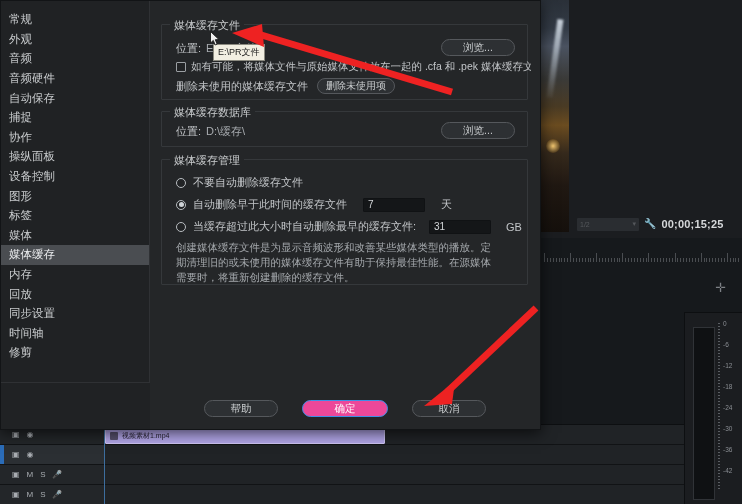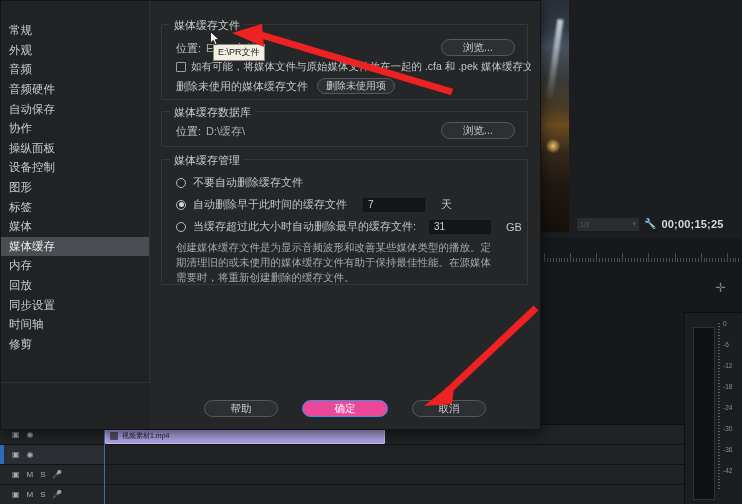--- a/index.html
+++ b/index.html
@@ -102,21 +102,21 @@
   
   .prefs-dialog {
     position: absolute; left: 0px; top: 0px; width: 541px; height: 430px;
     background: #242628; border: 1px solid #121416;
     box-shadow: 0 3px 14px rgba(0,0,0,.65);
   }
   .prefs-sidebar {
     position: absolute; left: 0; top: 0; width: 149px; height: 100%;
     background: #202224; border-right: 1px solid #2f3134;
   }
-  .side-list { position: absolute; left: 0; top: 20px; width: 100%; }
+  .side-list { position: absolute; left: 0; top: 9px; width: 100%; }
   .side-item {
     height: 19.6px; display: flex; align-items: center;
     padding-left: 8px; font-size: 11.5px; color: #c9ccce; cursor: default;
   }
   .side-item.active { background: #4a4d51; color: #eceef0; }
   .side-pane-foot {
     position: absolute; left: 0; bottom: 0; width: 149px; height: 47px;
     border-top: 1px solid #2f3134; background: #202224;
   }
 
@@ -404,20 +404,23 @@
           <div class="side-item">
             <span>音频</span>
           </div>
           <div class="side-item">
             <span>音频硬件</span>
           </div>
           <div class="side-item">
             <span>自动保存</span>
           </div>
           <div class="side-item">
+            <span>捕捉</span>
+          </div>
+          <div class="side-item">
             <span>协作</span>
           </div>
           <div class="side-item">
             <span>操纵面板</span>
           </div>
           <div class="side-item">
             <span>设备控制</span>
           </div>
           <div class="side-item">
             <span>图形</span>

